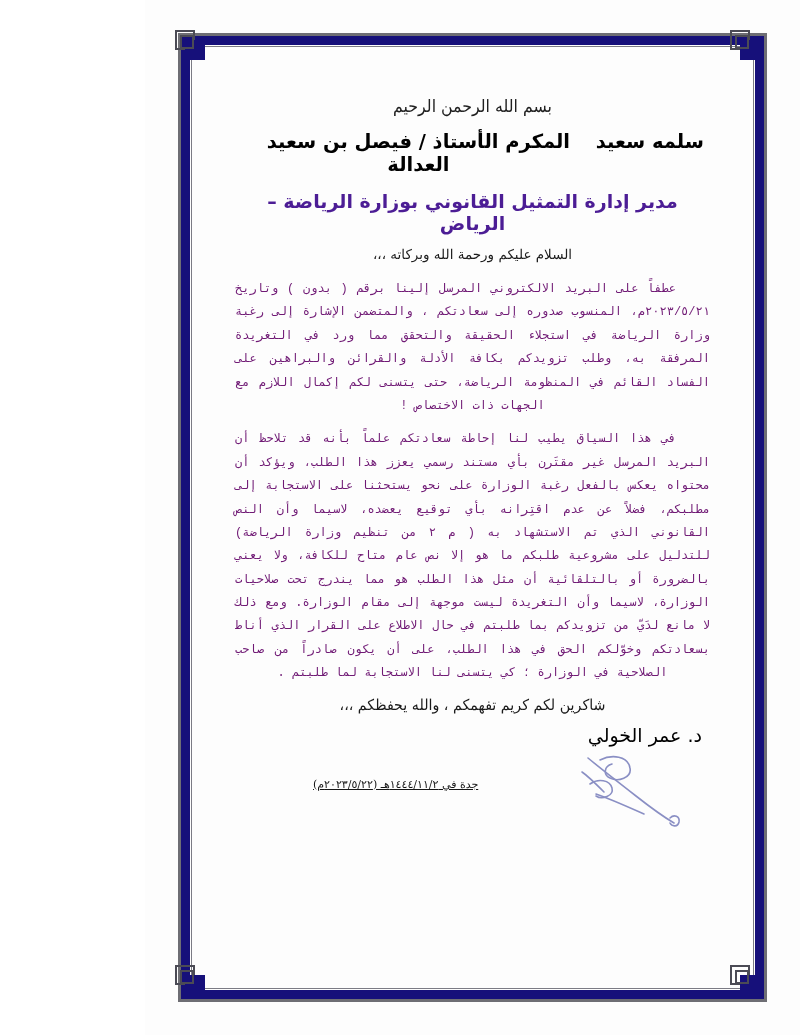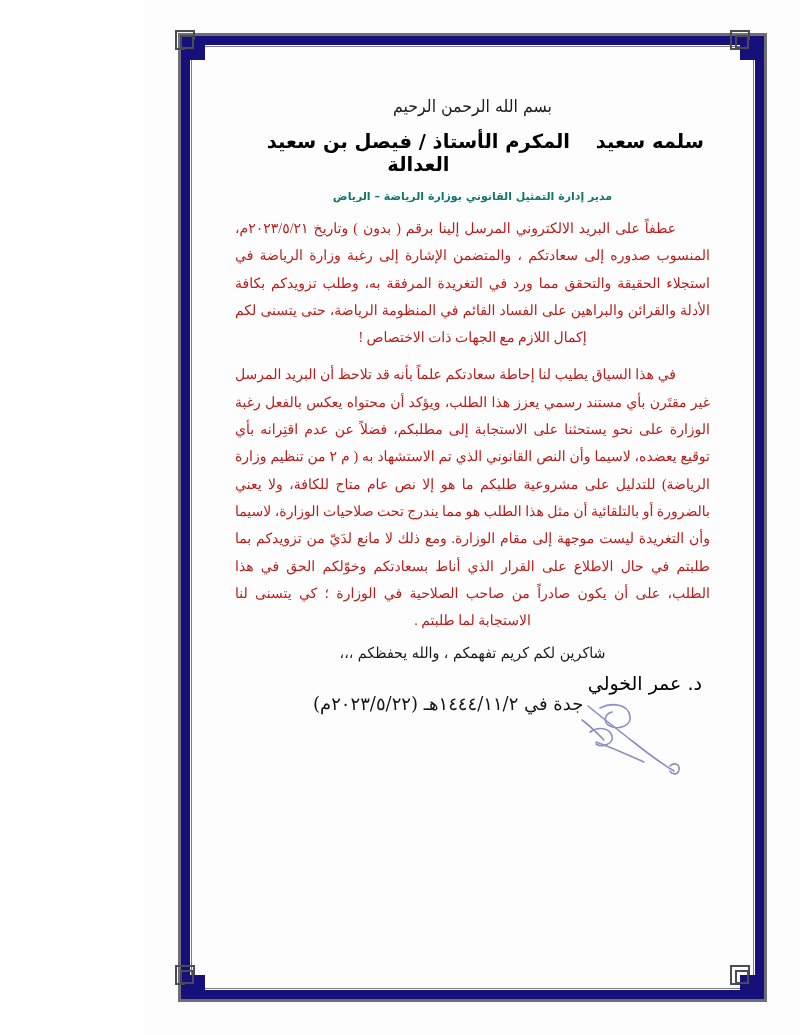--- a/index.html
+++ b/index.html
@@ -118,42 +118,42 @@
   }
   .addressee-side {
     flex: 0 0 auto;
     white-space: nowrap;
     letter-spacing: -0.3px;
   }
 
   .subtitle {
     text-align: center;
     font-weight: bold;
-    font-size: 11px;
-    color: #0f766e;
+    font-size: 19px;
+    color: #4c1d95;
     margin-bottom: 12px;
     letter-spacing: -0.3px;
   }
 
   .salutation {
     text-align: center;
     font-family: "DejaVu Serif", "Liberation Serif", serif;
     font-size: 13.5px;
     color: #1c1c1c;
     margin-bottom: 16px;
   }
 
   .para {
-    font-family: Liberation Serif, serif;
-    font-size: 14px;
+    font-family: Liberation Mono, monospace;
+    font-size: 12px;
     line-height: 1.95;
     text-align: justify;
     text-align-last: center;
     text-justify: inter-word;
-    color: #b91c1c;
+    color: #701a75;
     margin: 0 0 10px 0;
     text-indent: 34px;
   }
 
   .closing {
     text-align: center;
     font-family: "DejaVu Serif", "Liberation Serif", serif;
     font-size: 15px;
     color: #1a1a1a;
     margin: 10px 0 4px 0;
@@ -177,26 +177,27 @@
   .signature-mark {
     position: absolute;
     right: 16px;
     top: 30px;
     width: 120px;
     height: 85px;
   }
   .date-line {
     position: absolute;
     left: 78px;
-    top: 27px;
-    font-family: "DejaVu Serif", "Liberation Serif", serif;
-    font-size: 18px;
+    top: 60px;
+    font-family: "DejaVu Serif", "Liberation Serif", serif;
+    font-size: 11px;
     color: #151515;
     direction: rtl;
     white-space: nowrap;
+    text-decoration: underline;
   }
 </style>
 </head>
 <body>
 
 <div class="page">
 
   <div class="frame-outer"></div>
   <div class="frame-inner"></div>
   <div class="frame-hairline"></div>
@@ -226,20 +227,21 @@
 
     <div class="basmala">بسم الله الرحمن الرحيم</div>
 
     <div class="addressee-row">
       <div class="addressee-main">المكرم الأستاذ / فيصل بن سعيد العدالة</div>
       <div class="addressee-side">سلمه سعيد</div>
     </div>
 
     <div class="subtitle">مدير إدارة التمثيل القانوني بوزارة الرياضة – الرياض</div>
 
+    <div class="salutation">السلام عليكم ورحمة الله وبركاته ،،،</div>
 
     <p class="para">عطفاً على البريد الالكتروني المرسل إلينا برقم ( بدون ) وتاريخ ٢٠٢٣/٥/٢١م، المنسوب صدوره إلى سعادتكم ، والمتضمن الإشارة إلى رغبة وزارة الرياضة في استجلاء الحقيقة والتحقق مما ورد في التغريدة المرفقة به، وطلب تزويدكم بكافة الأدلة والقرائن والبراهين على الفساد القائم في المنظومة الرياضة، حتى يتسنى لكم إكمال اللازم مع الجهات ذات الاختصاص !</p>
 
     <p class="para">في هذا السياق يطيب لنا إحاطة سعادتكم علماً بأنه قد تلاحظ أن البريد المرسل غير مقتَرن بأي مستند رسمي يعزز هذا الطلب، ويؤكد أن محتواه يعكس بالفعل رغبة الوزارة على نحو يستحثنا على الاستجابة إلى مطلبكم، فضلاً عن عدم اقتِرانه بأي توقيع يعضده، لاسيما وأن النص القانوني الذي تم الاستشهاد به ( م ٢ من تنظيم وزارة الرياضة) للتدليل على مشروعية طلبكم ما هو إلا نص عام متاح للكافة، ولا يعني بالضرورة أو بالتلقائية أن مثل هذا الطلب هو مما يندرج تحت صلاحيات الوزارة، لاسيما وأن التغريدة ليست موجهة إلى مقام الوزارة. ومع ذلك لا مانع لدَيّ من تزويدكم بما طلبتم في حال الاطلاع على القرار الذي أناط بسعادتكم وخوّلكم الحق في هذا الطلب، على أن يكون صادراً من صاحب الصلاحية في الوزارة ؛ كي يتسنى لنا الاستجابة لما طلبتم .</p>
 
     <div class="closing">شاكرين لكم كريم تفهمكم ، والله يحفظكم ،،،</div>
 
     <div class="sign-block">
       <div class="signer-name">د. عمر الخولي</div>
 

